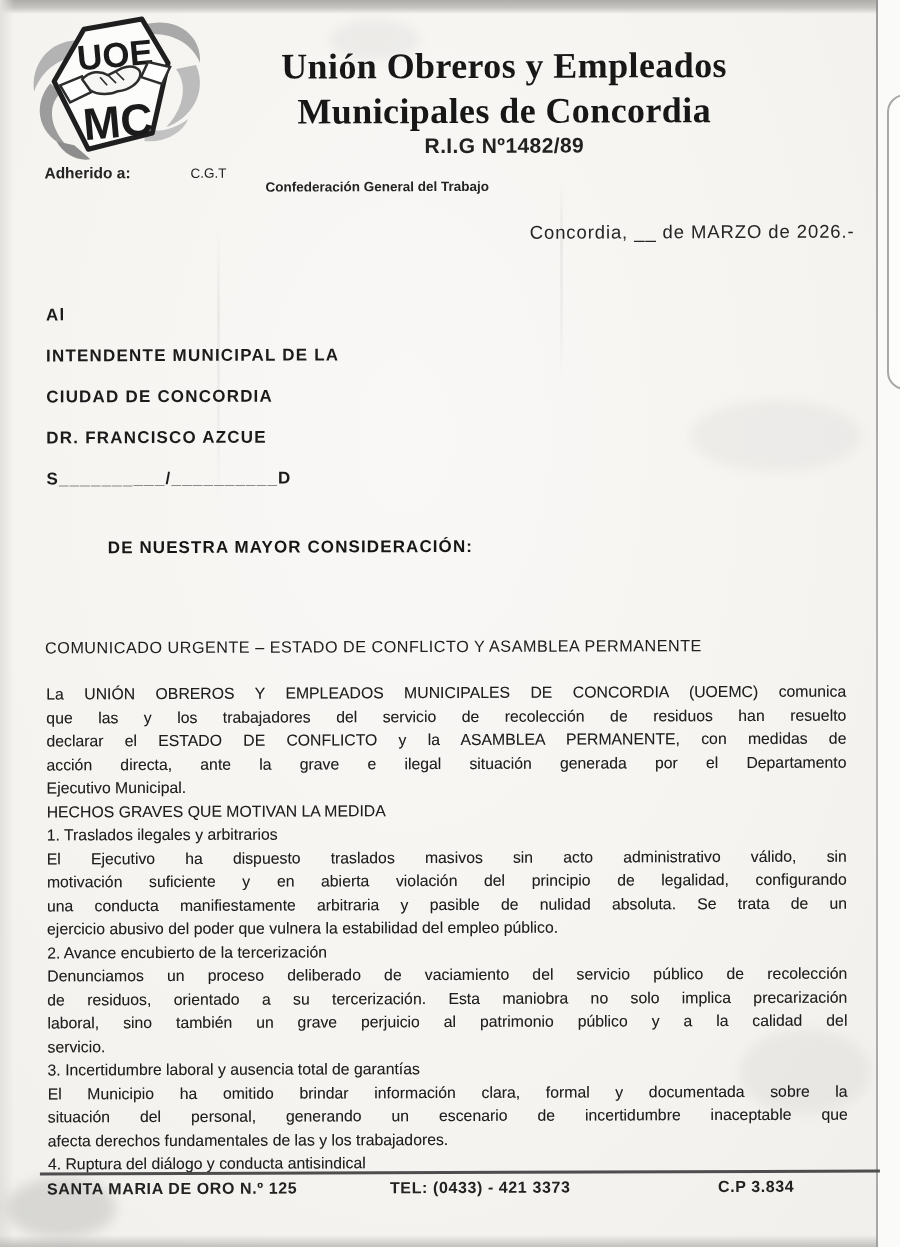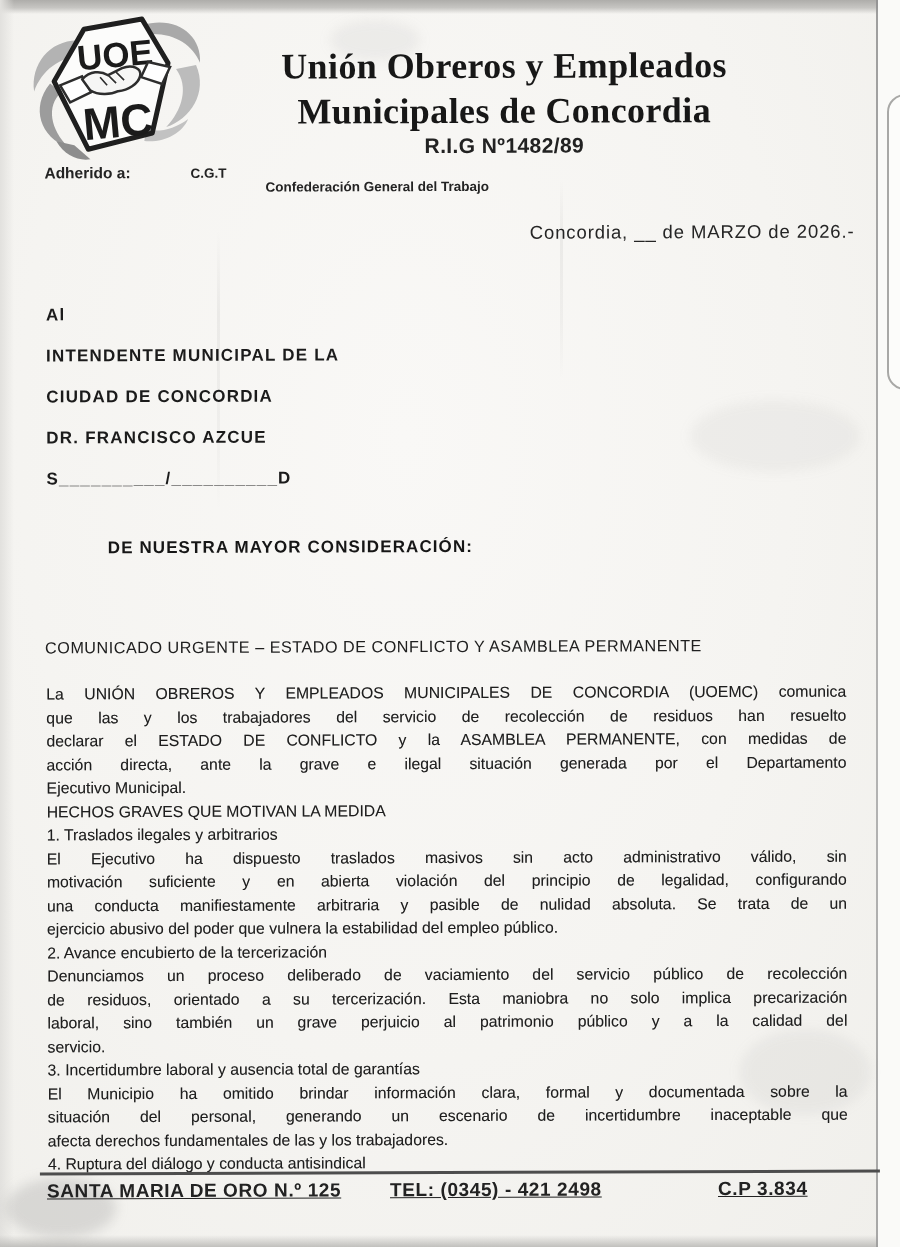--- a/index.html
+++ b/index.html
@@ -29,34 +29,34 @@
   .sm3 { left:740px; top:1030px; width:130px; height:84px; background:rgba(130,130,128,.09); }
   .sm4 { left:330px; top:20px; width:90px; height:40px; background:rgba(150,150,148,.10); }
   .content { position:absolute; left:0; top:0; width:900px; height:1247px; transform:rotate(-0.2deg); }
   
   .org-title { left:260px; top:44px; width:492px; text-align:center;
     font-family:"Liberation Serif", serif; font-weight:bold; font-size:36px; line-height:45px;
     color:#171717; letter-spacing:.4px; }
   .registry { left:260px; top:134px; width:492px; text-align:center;
     font-weight:bold; font-size:21px; letter-spacing:.4px; color:#222; }
   .aff-label { left:46px; top:163px; font-weight:bold; font-size:15.5px; color:#232323; }
-  .aff-acr { left:192px; top:165px; font-weight:bold; font-size:13.5px; color:#232323; }
+  .aff-acr { left:192px; top:165px; font-weight:normal; font-size:13.5px; color:#232323; }
   .aff-full { left:267px; top:179px; font-weight:bold; font-size:13.5px; color:#232323; }
   
   .dateline { top:222px; right:44px; font-size:18.5px; letter-spacing:.9px; color:#252525; }
   .recipient { left:47px; top:293px; font-weight:bold; font-size:17px; line-height:41px; letter-spacing:1.2px; color:#1b1b1b; }
   .salutation { left:108px; top:537px; font-weight:bold; font-size:17px; letter-spacing:1.1px; color:#161616; }
   .subject { left:45px; top:637px; font-size:16.2px; letter-spacing:.5px; color:#202020; }
   .body-block { left:46px; top:681px; width:800px; font-size:15.8px; line-height:23.5px; color:#1e1e1e;
     text-shadow:0 0 .5px rgba(25,25,25,.35); }
   .tline { white-space:pre-wrap; }
   .tline.just { text-align:justify; text-align-last:justify; text-justify:inter-word; }
   
   .footer-rule { left:38px; top:1171px; width:840px; height:2.5px; background:#4d4d4d; }
-  .footer-text { top:1179px; font-weight:bold; font-size:19px; letter-spacing:.6px; color:#222;text-decoration:underline; }
+  .footer-text { top:1179px; font-weight:bold; font-size:16px; letter-spacing:.6px; color:#222; }
   .f-addr { left:45px; } .f-tel { left:388px; } .f-cp { left:716px; }
   .logo-svg { left:26px; top:12px; }
 </style>
 </head>
 <body>
 
 <div class="scan">
 
   <div class="abs edge-top"></div>
   <div class="abs edge-left"></div>
@@ -135,17 +135,17 @@
         <div class="tline">servicio.</div>
         <div class="tline">3. Incertidumbre laboral y ausencia total de garantías</div>
         <div class="tline just">El Municipio ha omitido brindar información clara, formal y documentada sobre la</div>
         <div class="tline just">situación del personal, generando un escenario de incertidumbre inaceptable que</div>
         <div class="tline">afecta derechos fundamentales de las y los trabajadores.</div>
         <div class="tline">4. Ruptura del diálogo y conducta antisindical</div>
       </div>
 
     <div class="abs footer-rule"></div>
     <div class="abs footer-text f-addr">SANTA MARIA DE ORO N.º 125</div>
-    <div class="abs footer-text f-tel">TEL: (0345) - 421 2498</div>
+    <div class="abs footer-text f-tel">TEL: (0433) - 421 3373</div>
     <div class="abs footer-text f-cp">C.P 3.834</div>
 
   </div>
 </div>
 
 </body></html>

